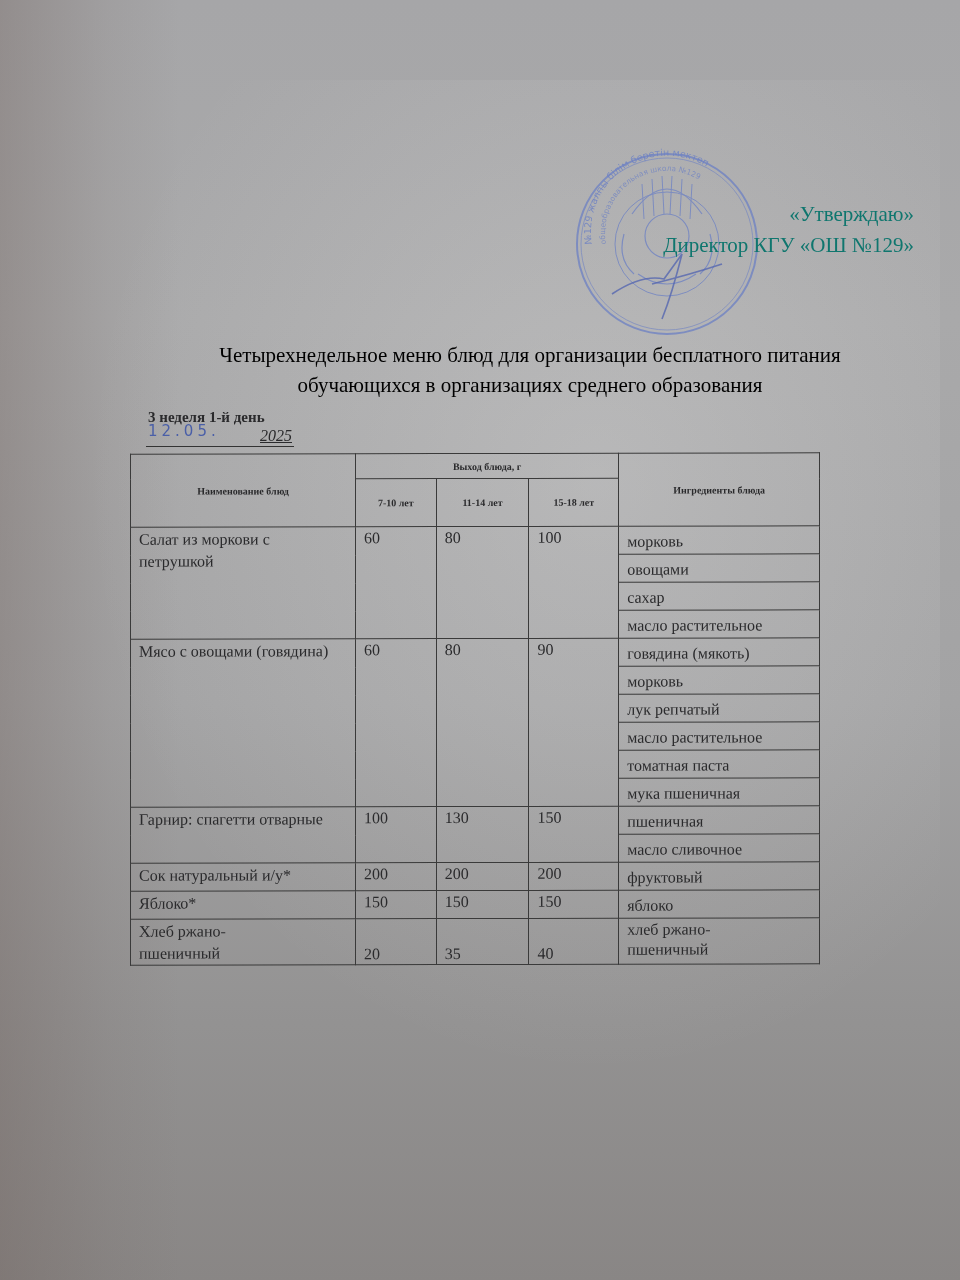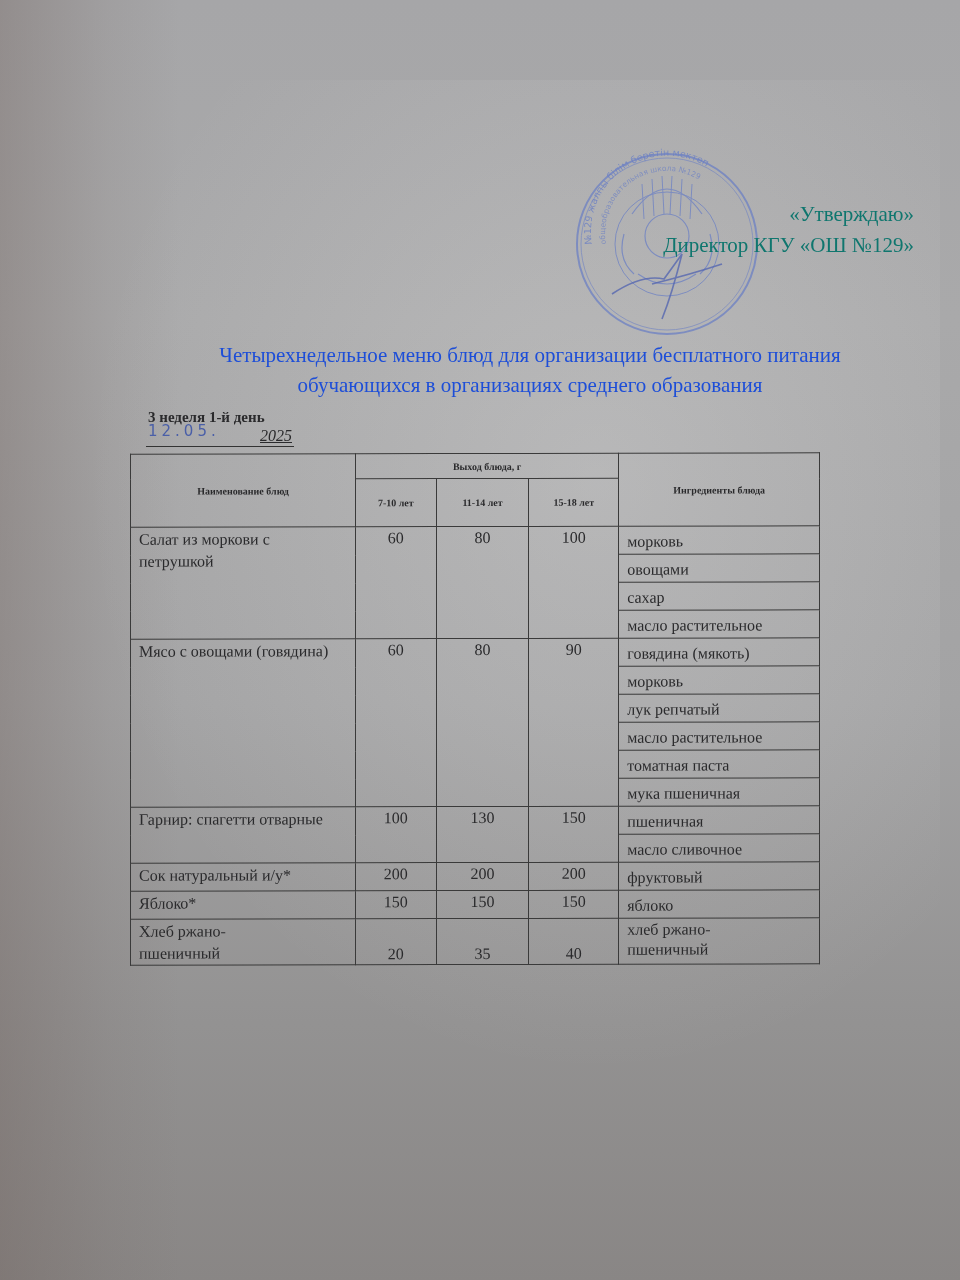--- a/index.html
+++ b/index.html
@@ -28,21 +28,21 @@
     .approval .sign-line {
       display: inline-block; width: 112px; border-bottom: 1.5px solid #333; margin-right: 2px; vertical-align: 4px;
     }
 
     
     .stamp { position: absolute; left: 572px; top: 124px; width: 190px; height: 220px; }
 
     
     .title {
       position: absolute; left: 150px; top: 340px; width: 760px; text-align: center;
-      font-size: 21px; line-height: 30px; color: #1d4ed8;
+      font-size: 21px; line-height: 30px; color: #000000;
     }
     .week {
       position: absolute; left: 148px; top: 409px; font-weight: bold; font-size: 15px; color: #2a2a2c;
     }
     .date-line {
       position: absolute; left: 146px; top: 426px; width: 148px; height: 20px;
       border-bottom: 1.5px solid #333;
     }
     .date-hand {
       position: absolute; left: 2px; top: -4px; font-family: "DejaVu Sans", sans-serif; 
@@ -56,21 +56,21 @@
     table.menu {
       position: absolute; left: 130px; top: 453px; width: 690px;
       border-collapse: collapse; font-size: 16px; color: #2a2a2c;
       transform: skewY(-0.12deg);
     }
     table.menu td, table.menu th {
       border: 1px solid #3a3a3a; padding: 0 8px; vertical-align: top;
     }
     table.menu th { font-weight: bold; text-align: center; vertical-align: middle; font-size: 10px; }
     .c-name { width: 206px; }
-    .c-num { text-align: center; padding-top: 2px !important; }
+    .c-num { text-align: left; padding-top: 2px !important; }
     .c-ing { width: 182px; }
     .hdr-top { height: 25px; }
     .hdr-bot { height: 48px; line-height: 20px; }
     .name-cell { line-height: 22px; padding-top: 1px !important; }
     .ing-cell { height: 25px; line-height: 25px; padding-top: 2px !important; }
     .num-bottom { vertical-align: bottom !important; padding-bottom: 1px !important; }
   </style>
 </head>
 <body>
 

